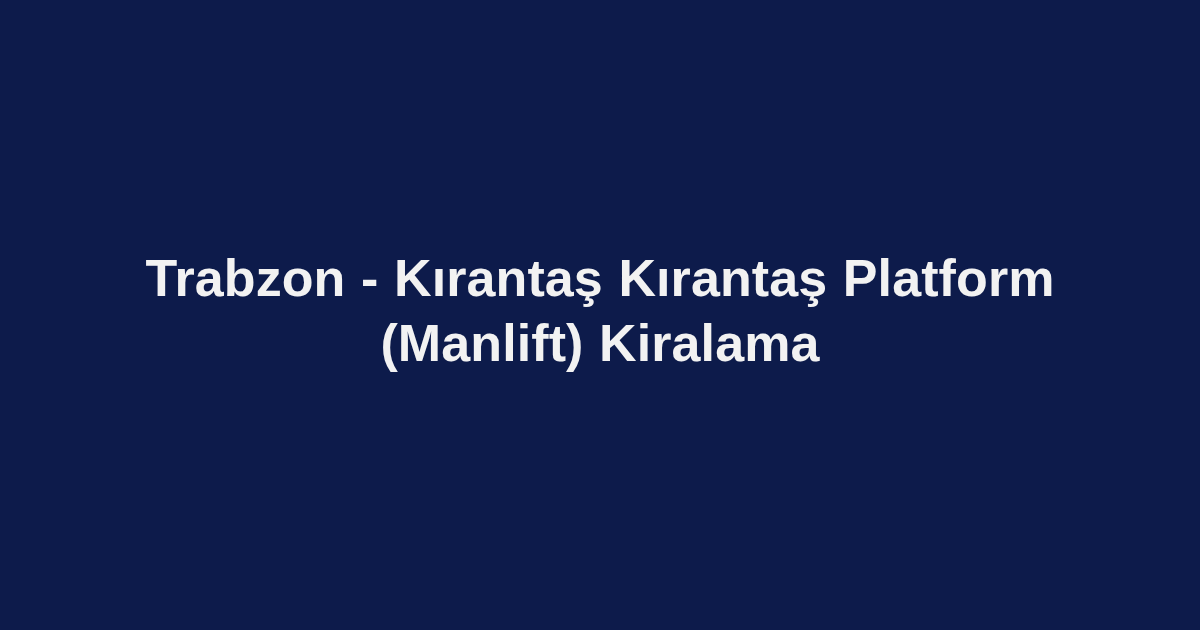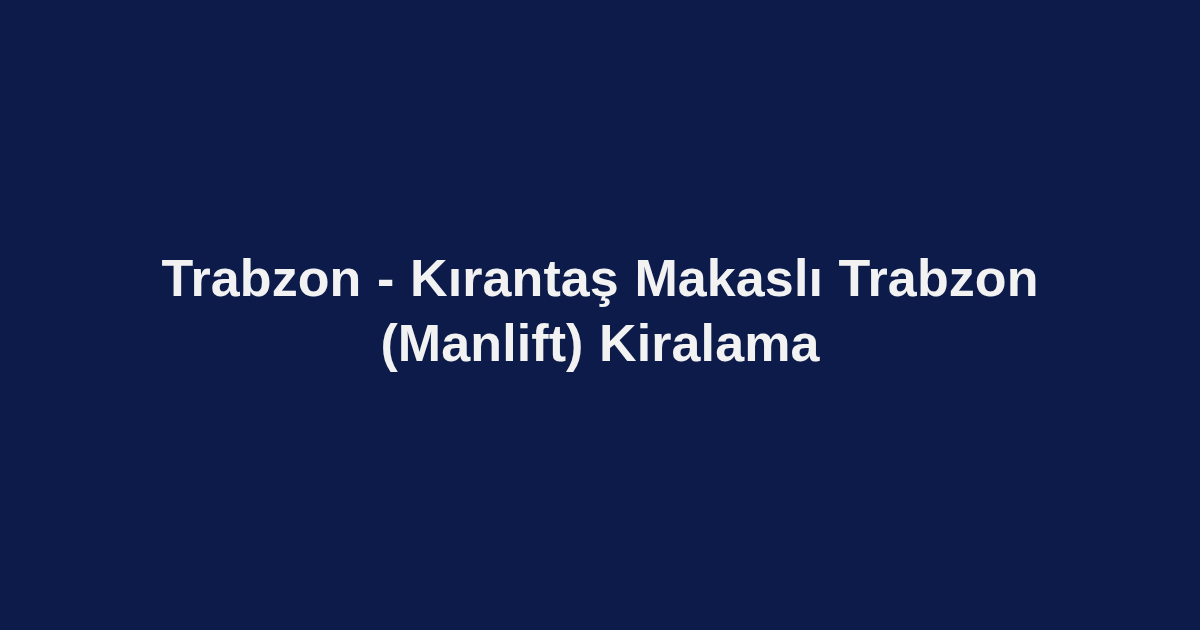--- a/index.html
+++ b/index.html
@@ -46,17 +46,17 @@
     white-space: normal;
   }
 </style>
 </head>
 <body>
 
 <div id="share-card" style="background-color: rgb(13, 27, 75);">
 
   <div class="headline-wrap">
 
-    <h1 class="headline" style="color: rgb(242, 242, 242);">Trabzon - Kırantaş Makaslı Trabzon (Manlift) Kiralama</h1>
+    <h1 class="headline" style="color: rgb(242, 242, 242);">Trabzon - Kırantaş Kırantaş Platform (Manlift) Kiralama</h1>
 
   </div>
 
 </div>
 
 </body></html>

